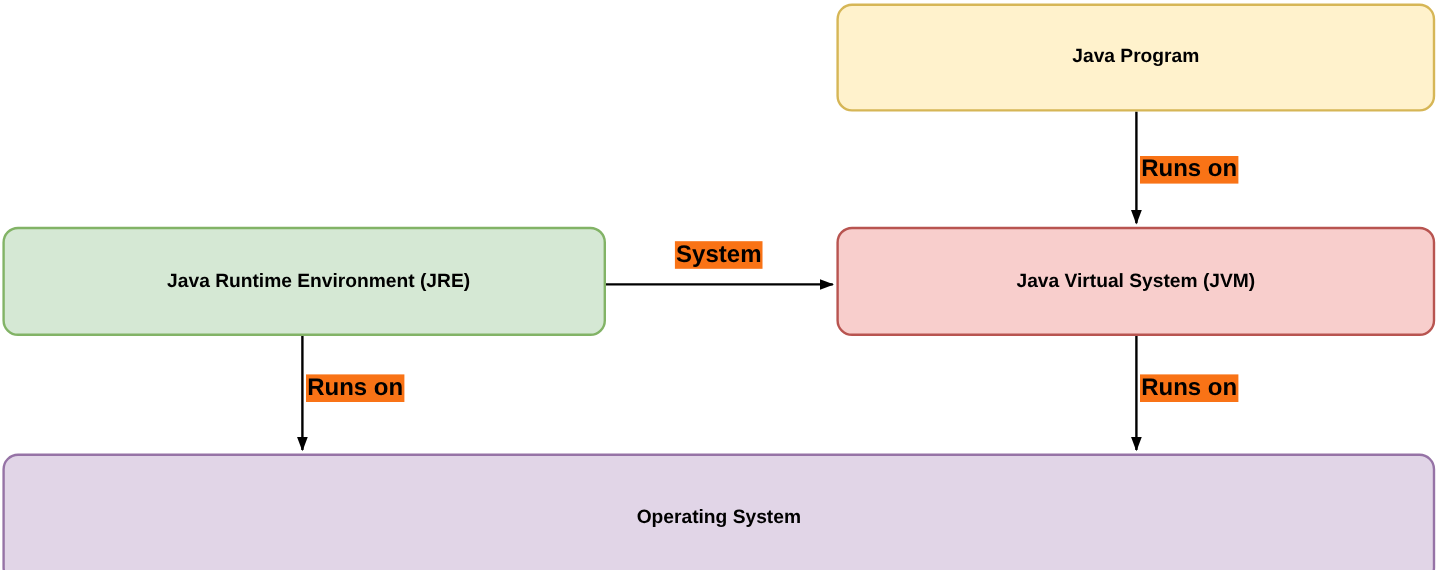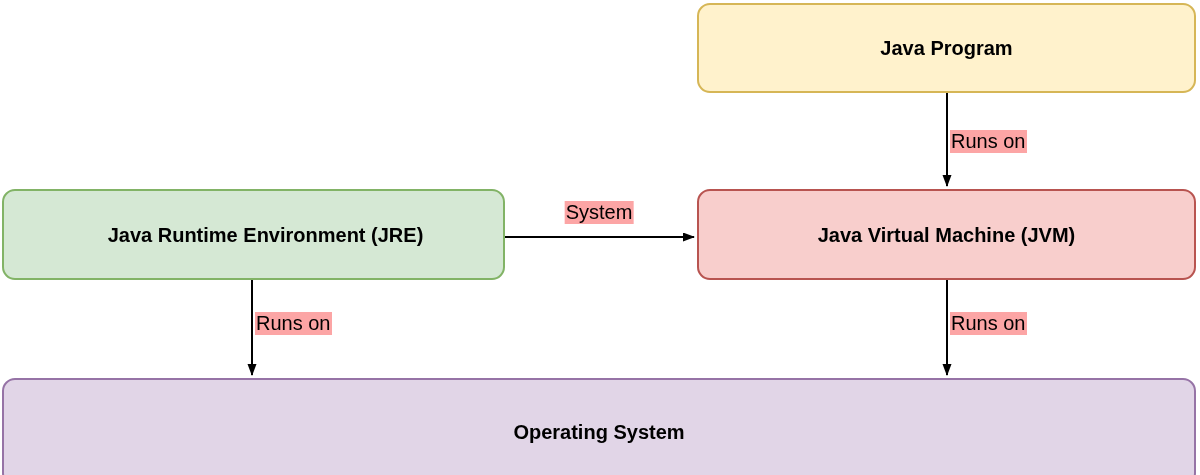--- a/index.html
+++ b/index.html
@@ -25,35 +25,35 @@
   .node {
     position: absolute;
     box-sizing: border-box;
     border: 2px solid #000;
     border-radius: 13px;
     display: flex;
     align-items: center;
     justify-content: center;
     text-align: center;
     font-weight: bold;
-    font-size: 20px;
+    font-size: 16px;
     color: #000000;
     line-height: 1.2;
   }
   .node-java-program { left: 697px; top: 3px;   width: 499px;  height: 90px; }
   .node-jre          { left: 2px;   top: 189px; width: 503px;  height: 91px; padding-left: 24px; }
   .node-jvm          { left: 697px; top: 189px; width: 499px;  height: 91px; }
   .node-os           { left: 2px;   top: 378px; width: 1194px; height: 108px; }
   .edge-label {
     position: absolute;
-    font-weight: normal;
+    font-weight: bold;
     font-size: 20px;
     line-height: 23px;
     color: #000000;
-    background: #fca5a5;
+    background: #f97316;
     white-space: nowrap;
     padding: 0 1px;
   }
   .label-runs-on-top    { left: 950px; top: 130px; }
   .label-creates        { left: 599px; top: 201px; transform: translateX(-50%); }
   .label-runs-on-left   { left: 255px; top: 312px; }
   .label-runs-on-right  { left: 950px; top: 312px; }
 </style>
 </head>
 <body>
@@ -74,21 +74,21 @@
 
   <div class="node node-java-program" style="background: rgb(255, 242, 204); border-color: rgb(214, 182, 86);">
     <span>Java Program</span>
   </div>
 
   <div class="node node-jre" style="background: rgb(213, 232, 212); border-color: rgb(130, 179, 102);">
     <span>Java Runtime Environment (JRE)</span>
   </div>
 
   <div class="node node-jvm" style="background: rgb(248, 206, 204); border-color: rgb(184, 84, 80);">
-    <span>Java Virtual Machine (JVM)</span>
+    <span>Java Virtual System (JVM)</span>
   </div>
 
   <div class="node node-os" style="background: rgb(225, 213, 231); border-color: rgb(150, 115, 166);">
     <span>Operating System</span>
   </div>
 
   <div class="edge-label label-runs-on-top">Runs on</div>
 
   <div class="edge-label label-creates">System</div>
 

